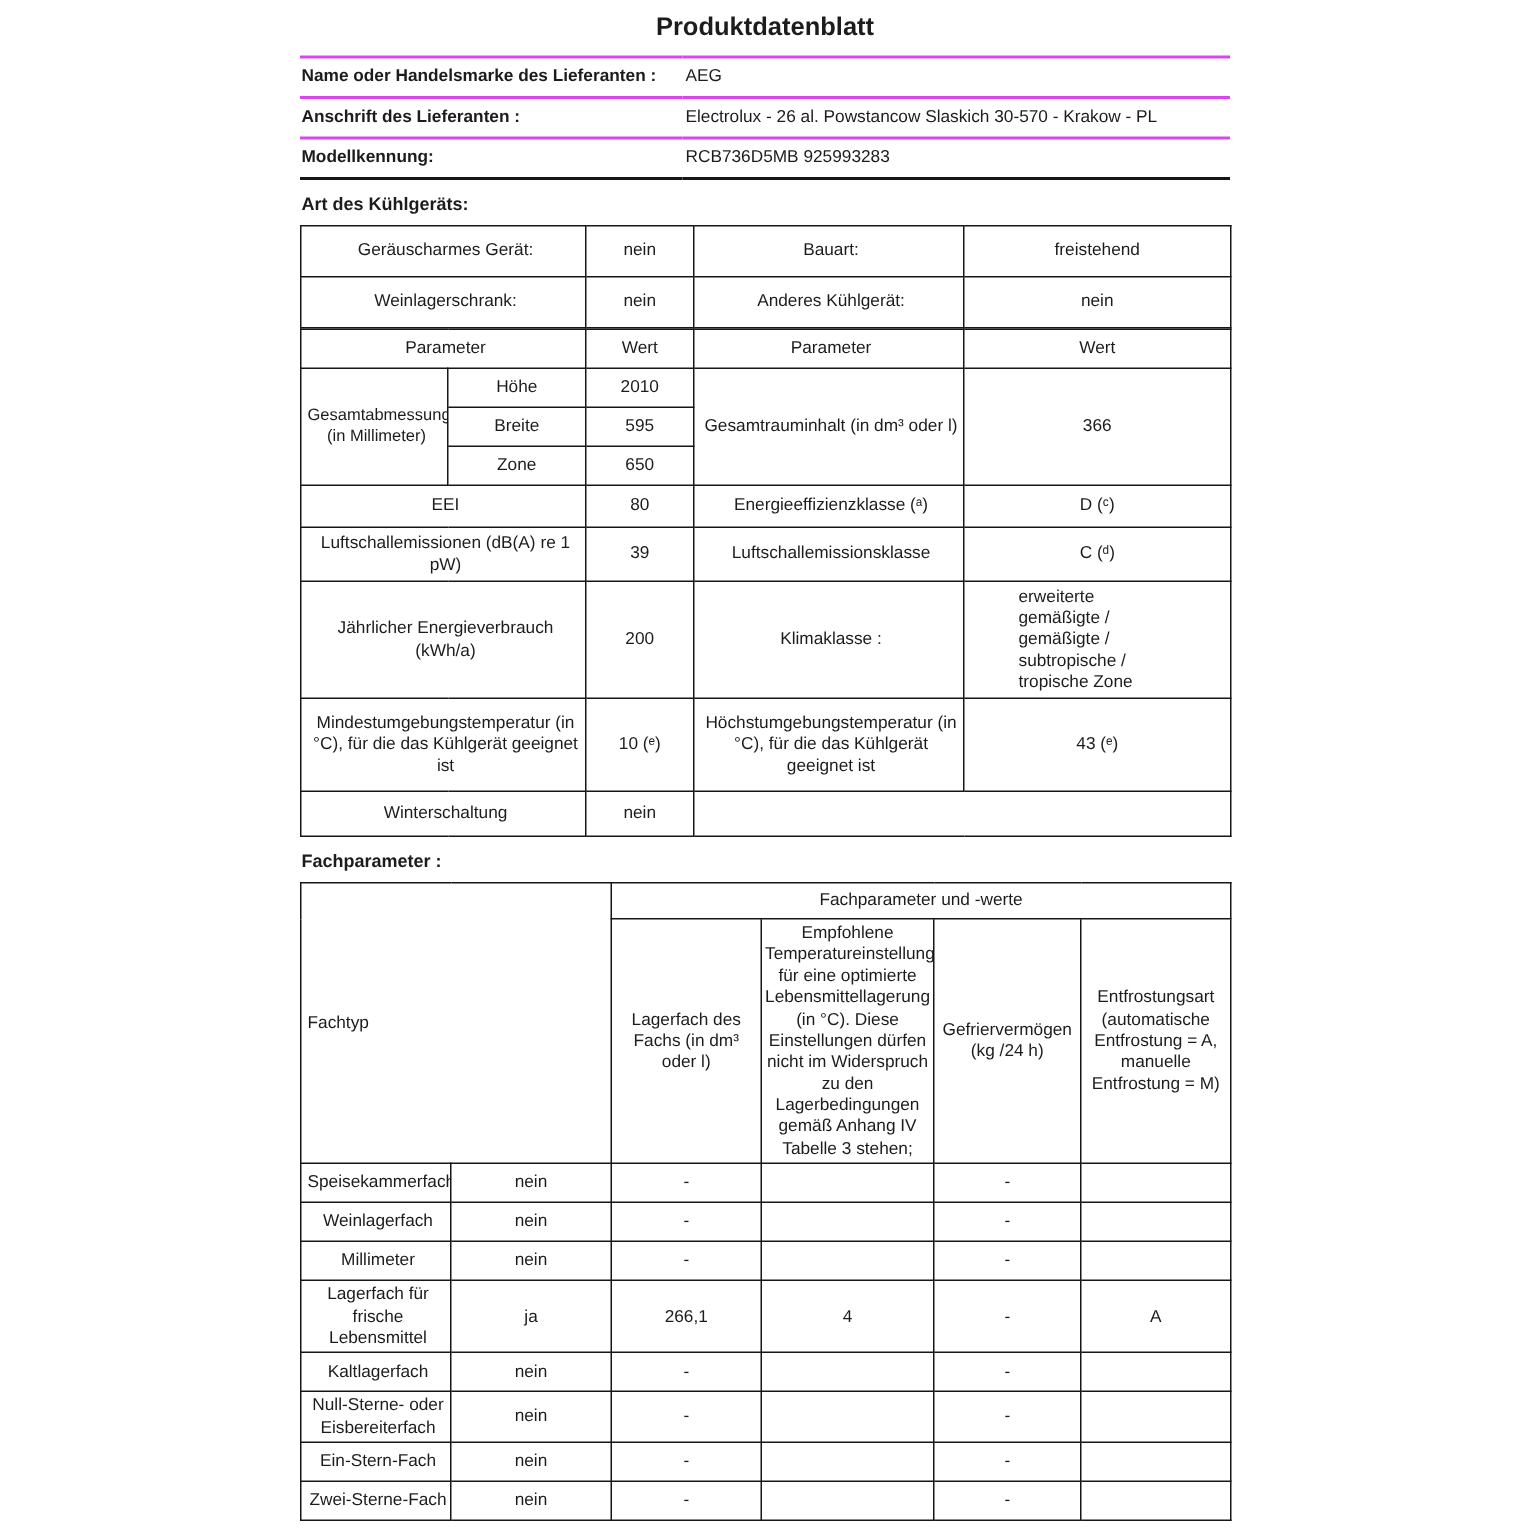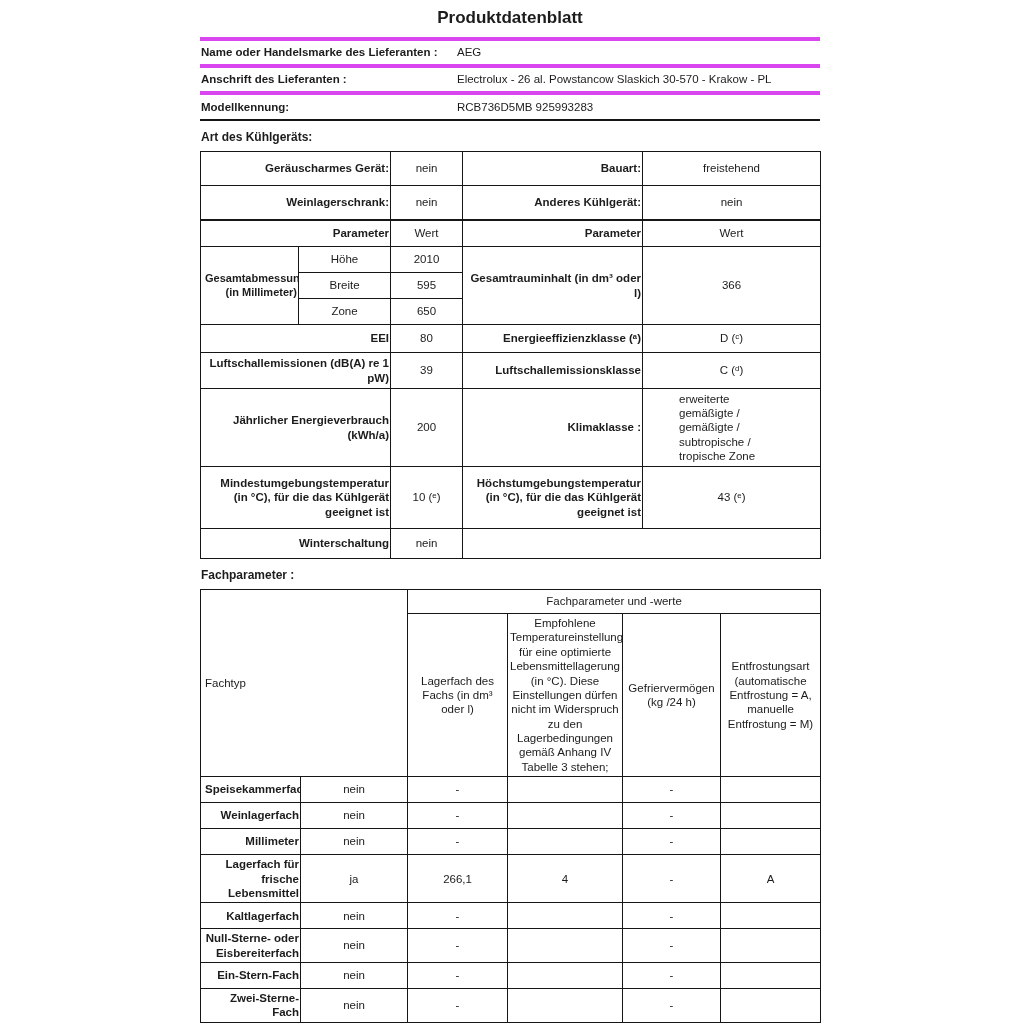--- a/index.html
+++ b/index.html
@@ -37,28 +37,28 @@
     color: #1c1c1c;
   }
   td {
     vertical-align: middle;
     padding: 2px 3px;
     overflow: hidden;
     line-height: 1.25;
   }
   
   .info-table { border-bottom: 2px solid #161616; }
-  .info-table td { border-top: 4px solid #d946ef; }
+  .info-table td { border-top: 2px solid #d946ef; }
   .info-table tr { height: 27px; }
   .info-table .lbl { font-weight: bold; padding-left: 1px; }
   .info-table .val { padding-left: 2px; margin-left: 26px; }
   
   .grid td { border: 1.4px solid #161616; }
   .art-table tr { height: 34px; }
-  .cell-label { text-align: right; padding-left: 4px; padding-right: 1px; font-weight: bold; }
+  .cell-label { text-align: center; padding-left: 4px; padding-right: 1px; }
   .cell-center { text-align: center; }
   .gen-table .r-head { height: 26px; }
   .gen-table .r-dim { height: 26px; }
   .gen-table .r-eei { height: 28px; }
   .gen-table .r-noise { height: 36px; }
   .gen-table .r-energy { height: 78px; }
   .gen-table .r-temp { height: 62px; }
   .gen-table .r-winter { height: 30px; }
   .gen-table .dim-main { font-size: 11px; }
   .klima { padding: 2px 36px; text-align: left; }

